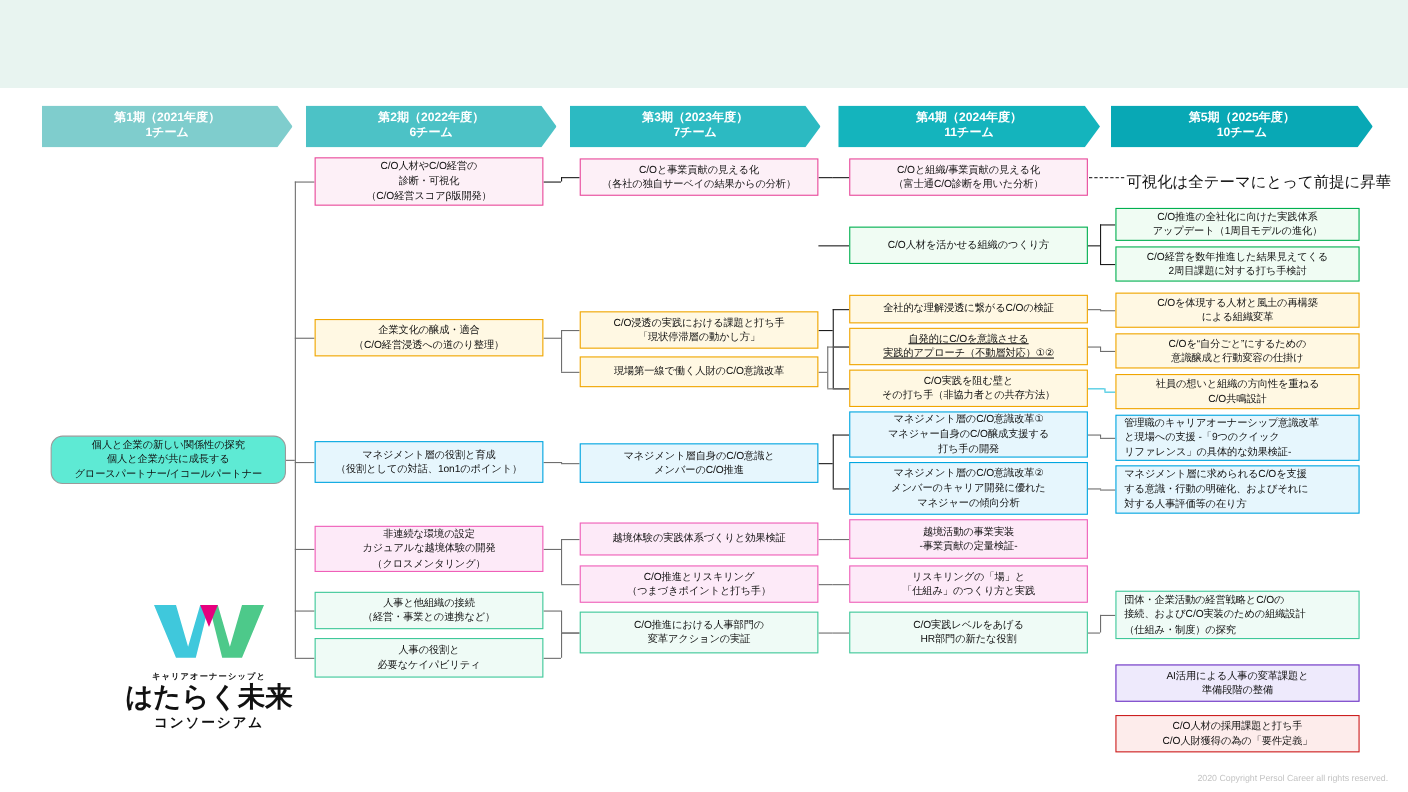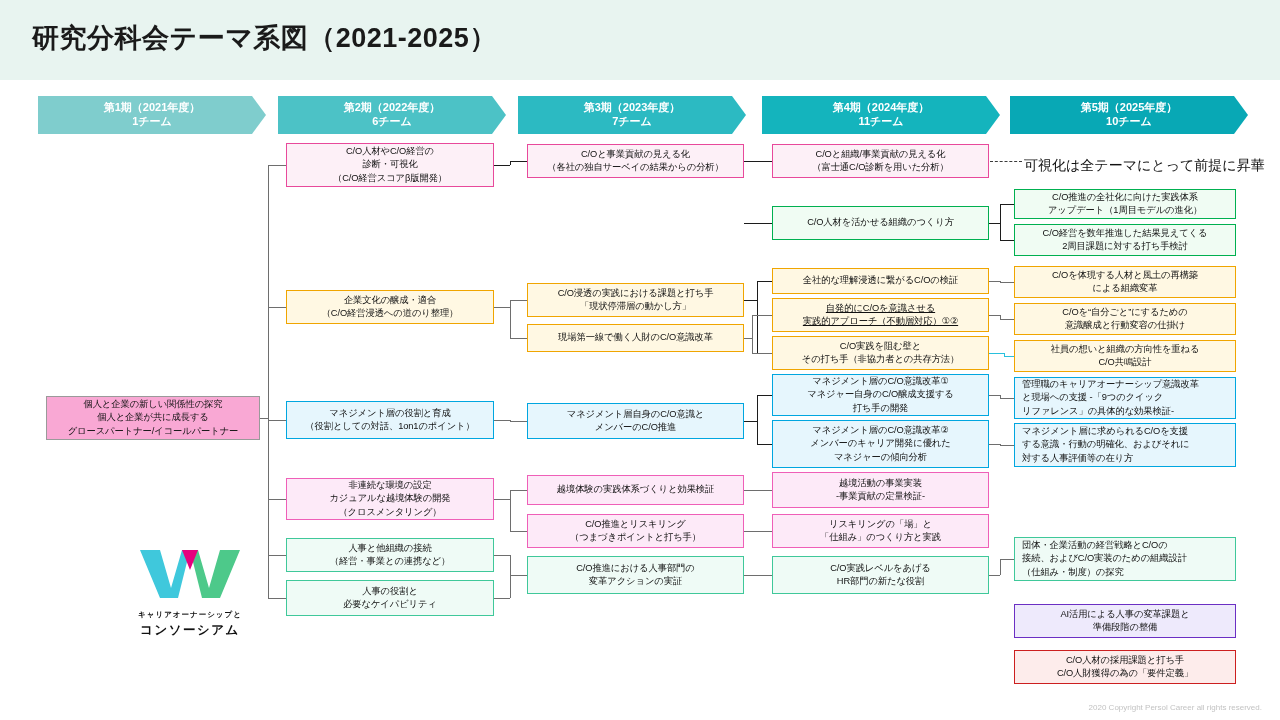--- a/index.html
+++ b/index.html
@@ -40,21 +40,21 @@
     display: flex; align-items: center; justify-content: center;
     text-align: center;
     font-size: 9.3px; line-height: 1.45; color: #111;
     padding: 2px 4px;
     letter-spacing: -0.1px;
   }
   .node.left-align { text-align: left; justify-content: flex-start; padding-left: 7px; }
   .node span { display: block; }
 
   
-  .c-root   { border-color: #9a9a9a; background: #f9a8d4; }
+  .c-root   { border-color: #9a9a9a; background: #5eead4; border-radius: 11px; }
   .c-pink   { border-color: #e8499b; background: #fdf0f7; }
   .c-magenta{ border-color: #ef5fb8; background: #fdeaf8; }
   .c-orange { border-color: #f0a500; background: #fff8e3; }
   .c-blue   { border-color: #00a6e0; background: #e6f6fd; }
   .c-green  { border-color: #00b050; background: #f0fcf3; }
   .c-mint   { border-color: #3fc89a; background: #effbf6; }
   .c-purple { border-color: #6b2fc4; background: #eeeafc; }
   .c-red    { border-color: #cc1f1f; background: #fdeceb; }
 
   
@@ -94,21 +94,20 @@
     position: absolute; right: 18px; bottom: 8px;
     font-size: 8px; color: #c3c3c3; white-space: nowrap;
   }
 </style>
 </head>
 <body>
 
 <div id="root">
 
   <div class="title-band"></div>
-  <div class="title-text">研究分科会テーマ系図（2021-2025）</div>
 
   <div id="phase-row">
       <div class="phase" style="left: 38px; width: 228px; background: rgb(127, 205, 205);">
         <div>
           <span>第1期（2021年度）</span>
           <span>1チーム</span>
         </div>
       </div>
       <div class="phase" style="left: 278px; width: 228px; background: rgb(76, 194, 198);">
         <div>
@@ -429,17 +428,18 @@
 
   <div class="note" style="left:1024px; top:157px;">可視化は全テーマにとって前提に昇華</div>
 
   <div class="logo-wrap">
     <svg class="logo-mark" viewBox="0 0 104 52">
       <path d="M2 2 L22 2 L33 40 L44 2 L52 2 L40 50 L22 50 Z" fill="#3fc8dc"></path>
       <path d="M102 2 L82 2 L71 40 L60 2 L52 2 L64 50 L82 50 Z" fill="#4dc98a"></path>
       <path d="M44 2 L60 2 L52 22 Z" fill="#e6007e"></path>
     </svg>
     <div class="logo-sub">キャリアオーナーシップと</div>
+    <div class="logo-main">はたらく未来</div>
     <div class="logo-foot">コンソーシアム</div>
   </div>
 
   <div class="copyright">2020 Copyright Persol Career all rights reserved.</div>
 </div>
 
 </body></html>

